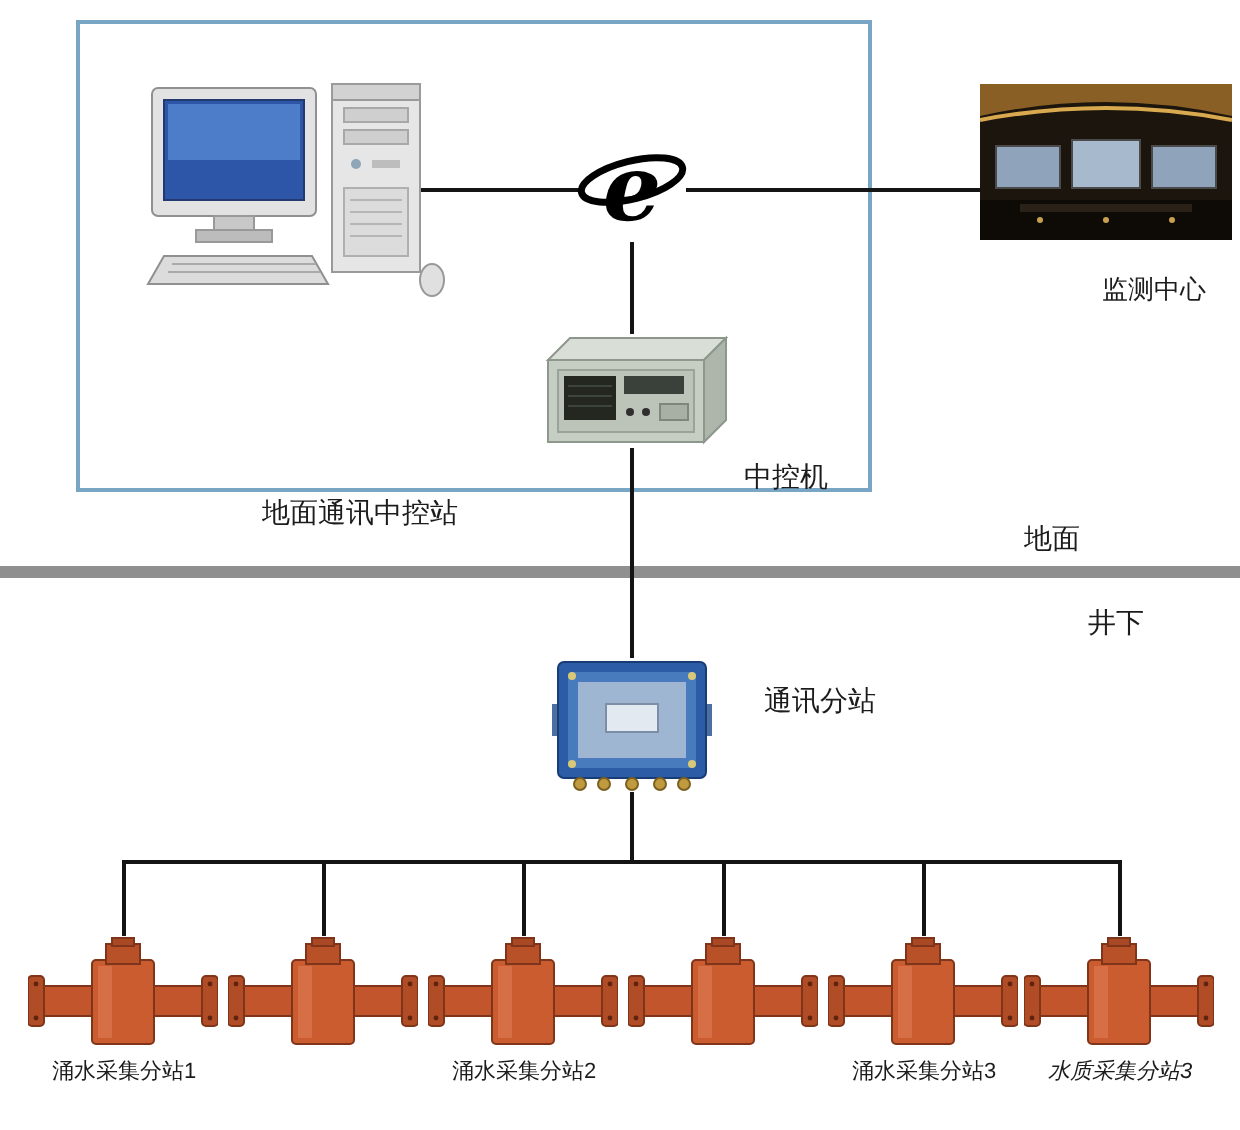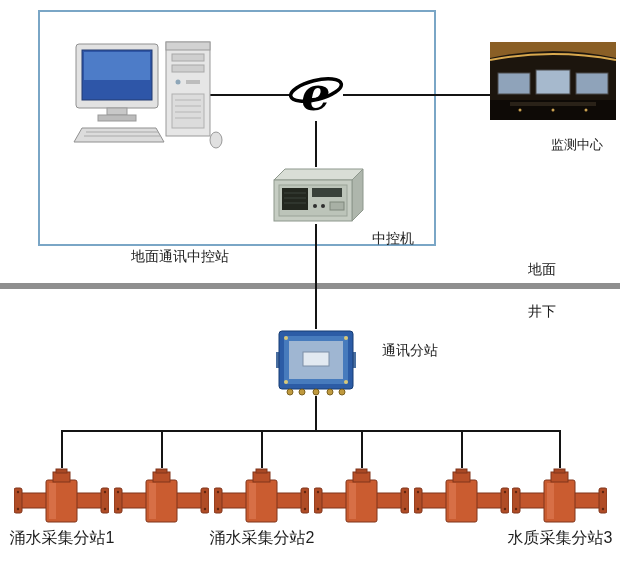--- a/index.html
+++ b/index.html
@@ -31,21 +31,21 @@
     position:absolute;
     color:#1c1c1c;
     font-size:13px;
     text-align:center;
     white-space:nowrap;
   }
   .lbl.big { font-size:14px; }
   .dev-lbl {
     position:absolute;
     width:110px;
-    font-size:16px;
+    font-size:11px;
     color:#1c1c1c;
     text-align:center;
     white-space:nowrap;
   }
   .icon-abs { position:absolute; }
 </style>
 </head>
 <body>
 
 <div class="canvas">
@@ -126,22 +126,22 @@
     <line x1="16" y1="37" x2="38" y2="37" stroke="#3c443c"></line>
     <rect x="44" y="22" width="30" height="9" fill="#39413a"></rect>
     <circle cx="47" cy="40" r="2" fill="#2f2f2f"></circle>
     <circle cx="55" cy="40" r="2" fill="#2f2f2f"></circle>
     <rect x="62" y="36" width="14" height="8" fill="#a8b0a5" stroke="#7f877d"></rect>
   </svg>
   <div class="lbl big" style="left:372px; top:190px; width:70px; text-align:left;margin-top:40px;">中控机</div>
 
   <div class="lbl big" style="left:95px; top:248px; width:170px;">地面通讯中控站</div>
 
-  <div class="lbl big" style="left:512px; top:261px; width:60px; text-align:center;">地面</div>
-  <div class="lbl big" style="left:512px; top:303px; width:60px; text-align:center;">井下</div>
+  <div class="lbl big" style="left:512px; top:261px; width:60px; text-align:left;">地面</div>
+  <div class="lbl big" style="left:512px; top:303px; width:60px; text-align:right;">井下</div>
 
   <svg class="icon-abs" style="left:276px; top:328px;" width="80" height="68" viewBox="0 0 80 68">
     <rect x="0" y="24" width="6" height="16" fill="#4a6fa0"></rect>
     <rect x="74" y="24" width="6" height="16" fill="#4a6fa0"></rect>
     <rect x="3" y="3" width="74" height="58" rx="3" fill="#2c5ca6" stroke="#173d74"></rect>
     <rect x="8" y="8" width="64" height="48" rx="2" fill="#477bbd"></rect>
     <rect x="13" y="13" width="54" height="38" fill="#9fb6d2"></rect>
     <rect x="27" y="24" width="26" height="14" fill="#e2e9f1" stroke="#7c8ea6"></rect>
     <circle cx="10" cy="10" r="2" fill="#d8c878"></circle>
     <circle cx="70" cy="10" r="2" fill="#d8c878"></circle>
@@ -229,15 +229,16 @@
     <rect x="39" y="4" width="17" height="10" fill="#b85028" stroke="#80341a"></rect>
     <rect x="42" y="1" width="11" height="4" fill="#a84824" stroke="#80341a"></rect>
     <circle cx="4" cy="24" r="1.2" fill="#5f2410"></circle>
       <circle cx="4" cy="41" r="1.2" fill="#5f2410"></circle>
     <circle cx="91" cy="24" r="1.2" fill="#5f2410"></circle>
       <circle cx="91" cy="41" r="1.2" fill="#5f2410"></circle>
   </svg>
 
   <div class="dev-lbl" style="left:7px;   top:528px;">涌水采集分站1</div>
   <div class="dev-lbl" style="left:207px; top:528px;">涌水采集分站2</div>
-  <div class="dev-lbl" style="left:505px; top:528px;">水质采集分站3</div>
+  <div class="dev-lbl" style="left:407px; top:528px;">涌水采集分站3</div>
+  <div class="dev-lbl" style="left:505px; top:528px;font-style:italic;">水质采集分站3</div>
 
 </div>
 
 </body></html>

